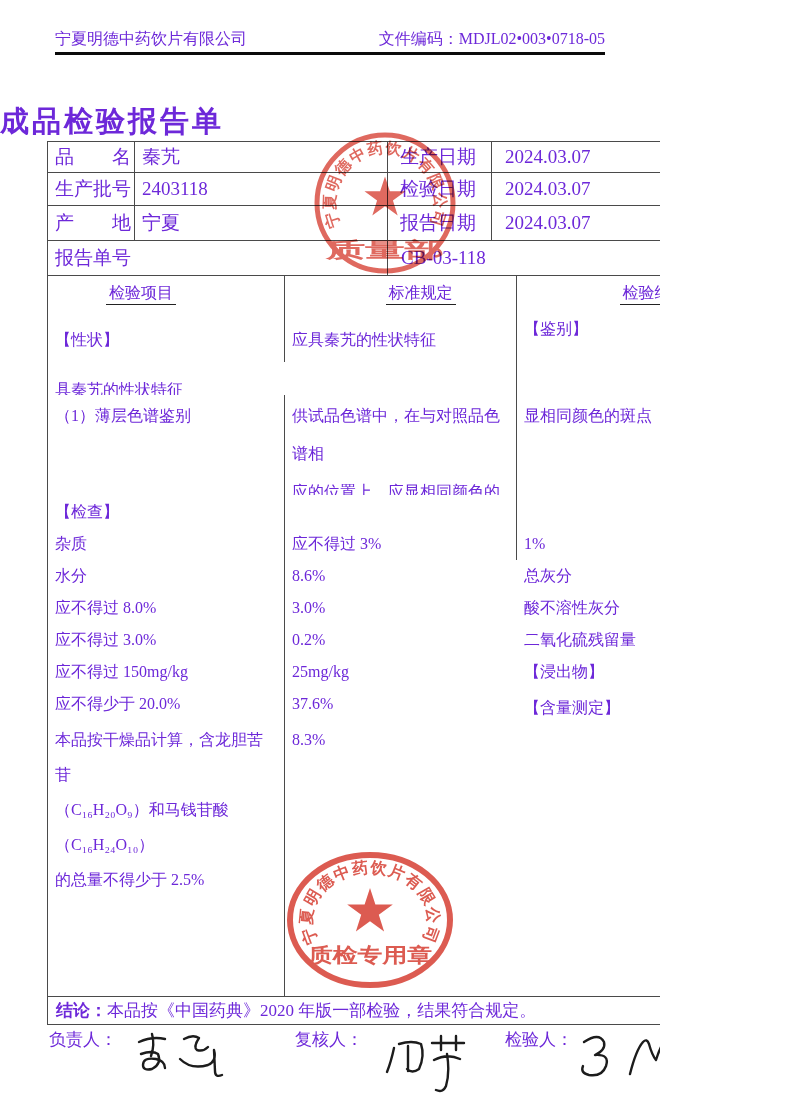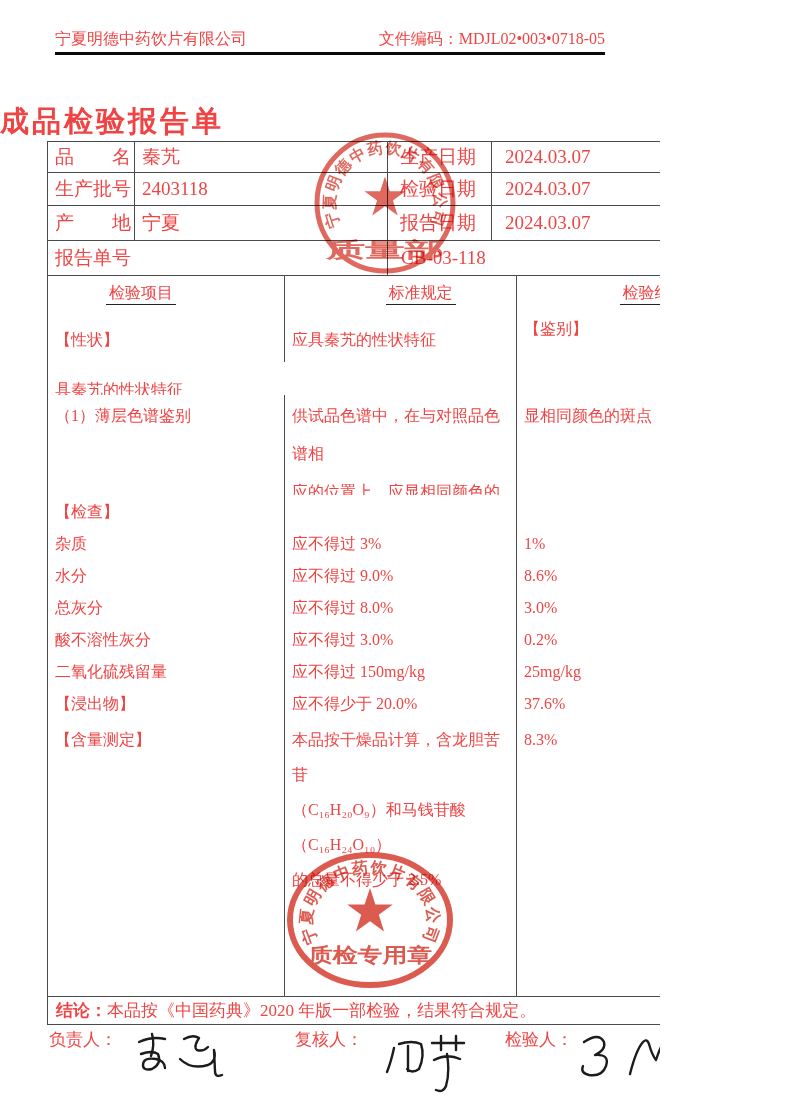--- a/index.html
+++ b/index.html
@@ -1,18 +1,18 @@
 <!DOCTYPE html>
 <html><head>
 <meta charset="utf-8">
 <style>
   html,body{margin:0;padding:0;background:#ffffff;}
   .page{
     position:relative;width:660px;height:1101px;background:#fff;overflow:hidden;
-    font-family:"Liberation Serif","DejaVu Serif",serif;color:#ef4444;
+    font-family:"Liberation Serif","DejaVu Serif",serif;color:#6d28d9;
   }
   
   .doc-header{position:absolute;left:55px;right:55px;top:29px;display:flex;
     justify-content:space-between;align-items:flex-end;font-size:16px;}
   .header-rule{position:absolute;left:55px;right:55px;top:52px;height:3px;background:#0a0a0a;}
   .doc-title{position:absolute;left:0;right:0;top:86px;text-align:left;
     font-size:29px;font-weight:bold;letter-spacing:3px;margin-top:16px;}
   
   .report-table{position:absolute;left:47px;top:141px;width:704px;border:1px solid #4a4a4a;}
   .info-grid{display:grid;grid-template-columns:87px 253px 104px 260px;
@@ -115,21 +115,20 @@
 
       <div class="dc cR rB">【检查】</div>
       <div class="dc cR rB"></div>
       <div class="dc rB"></div>
 
       <div class="dc cR rD">杂质</div>
       <div class="dc cR rD">应不得过 3%</div>
       <div class="dc rD">1%</div>
 
       <div class="dc cR rD">水分</div>
-      <div class="dc cR rD">应不得过 9.0%</div>
       <div class="dc rD">8.6%</div>
 
       <div class="dc cR rD">总灰分</div>
       <div class="dc cR rD">应不得过 8.0%</div>
       <div class="dc rD">3.0%</div>
 
       <div class="dc cR rD">酸不溶性灰分</div>
       <div class="dc cR rD">应不得过 3.0%</div>
       <div class="dc rD">0.2%</div>
 

